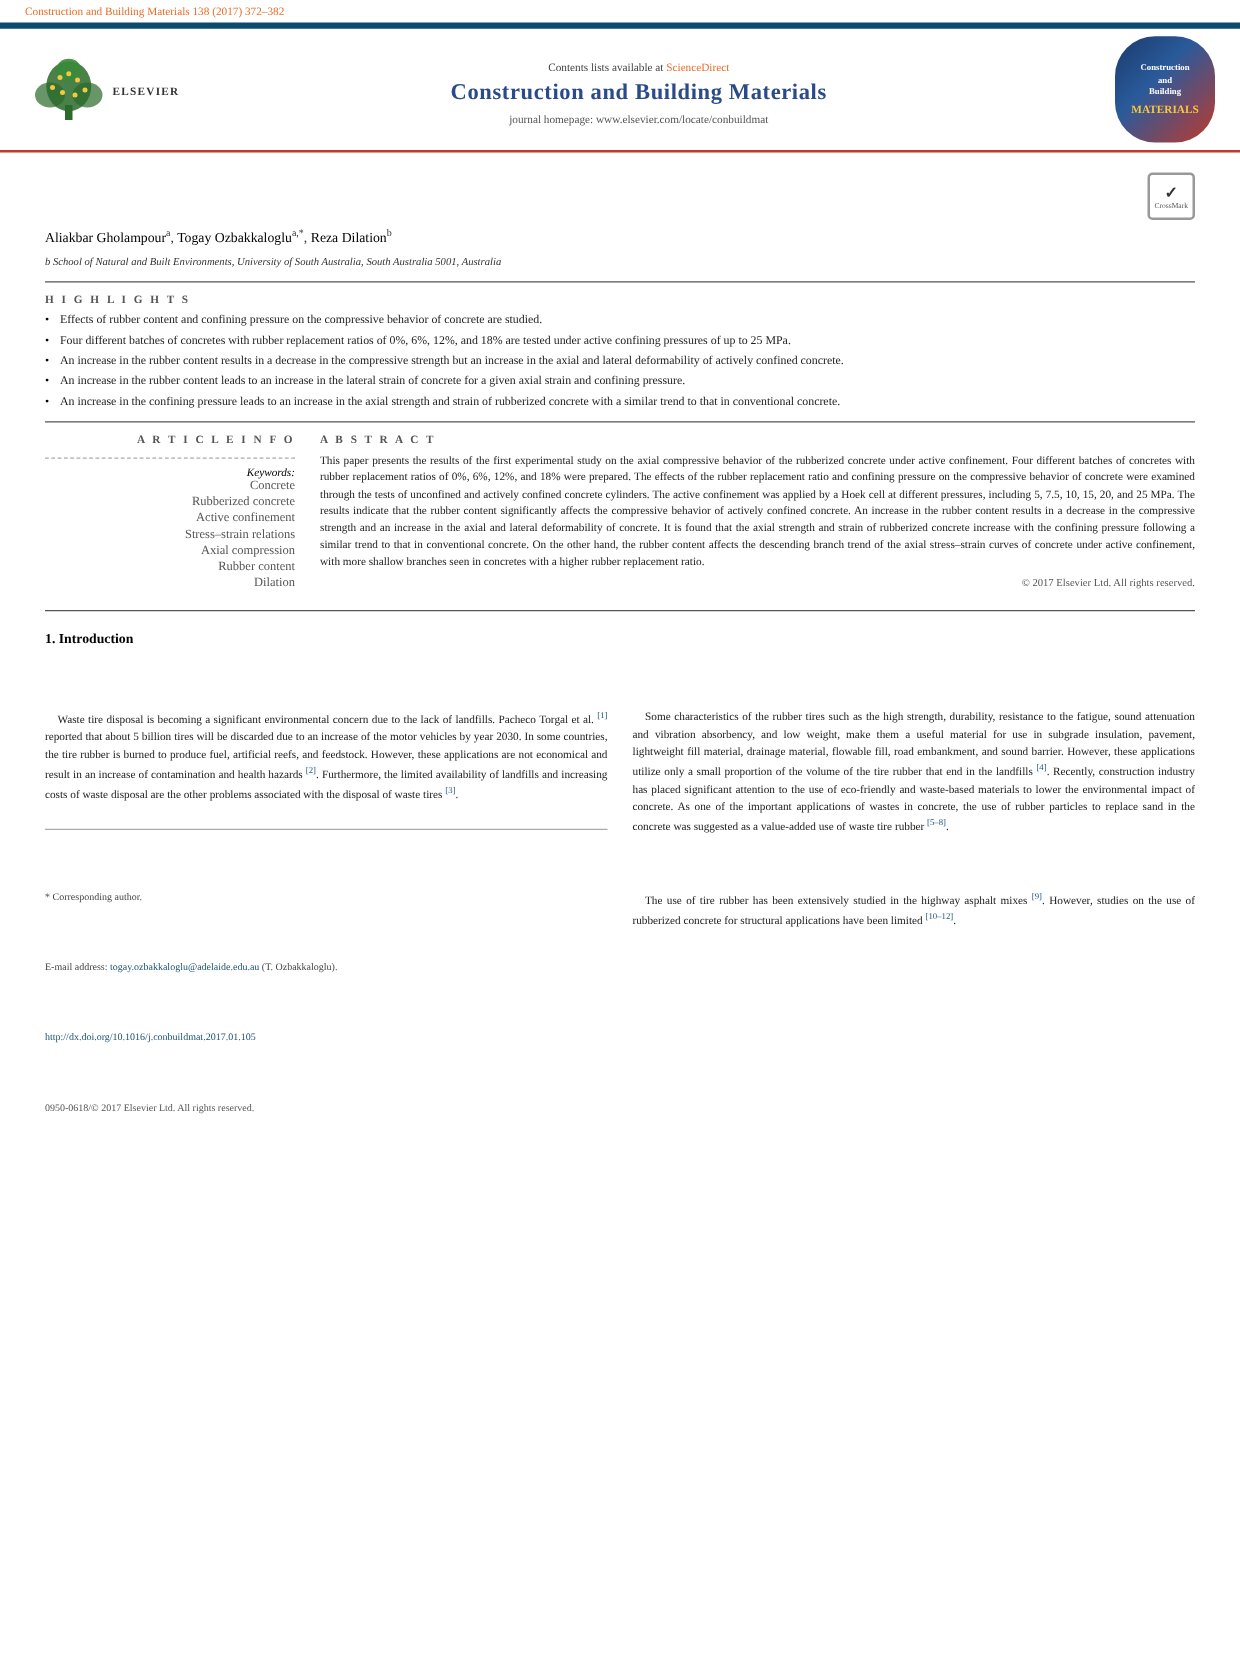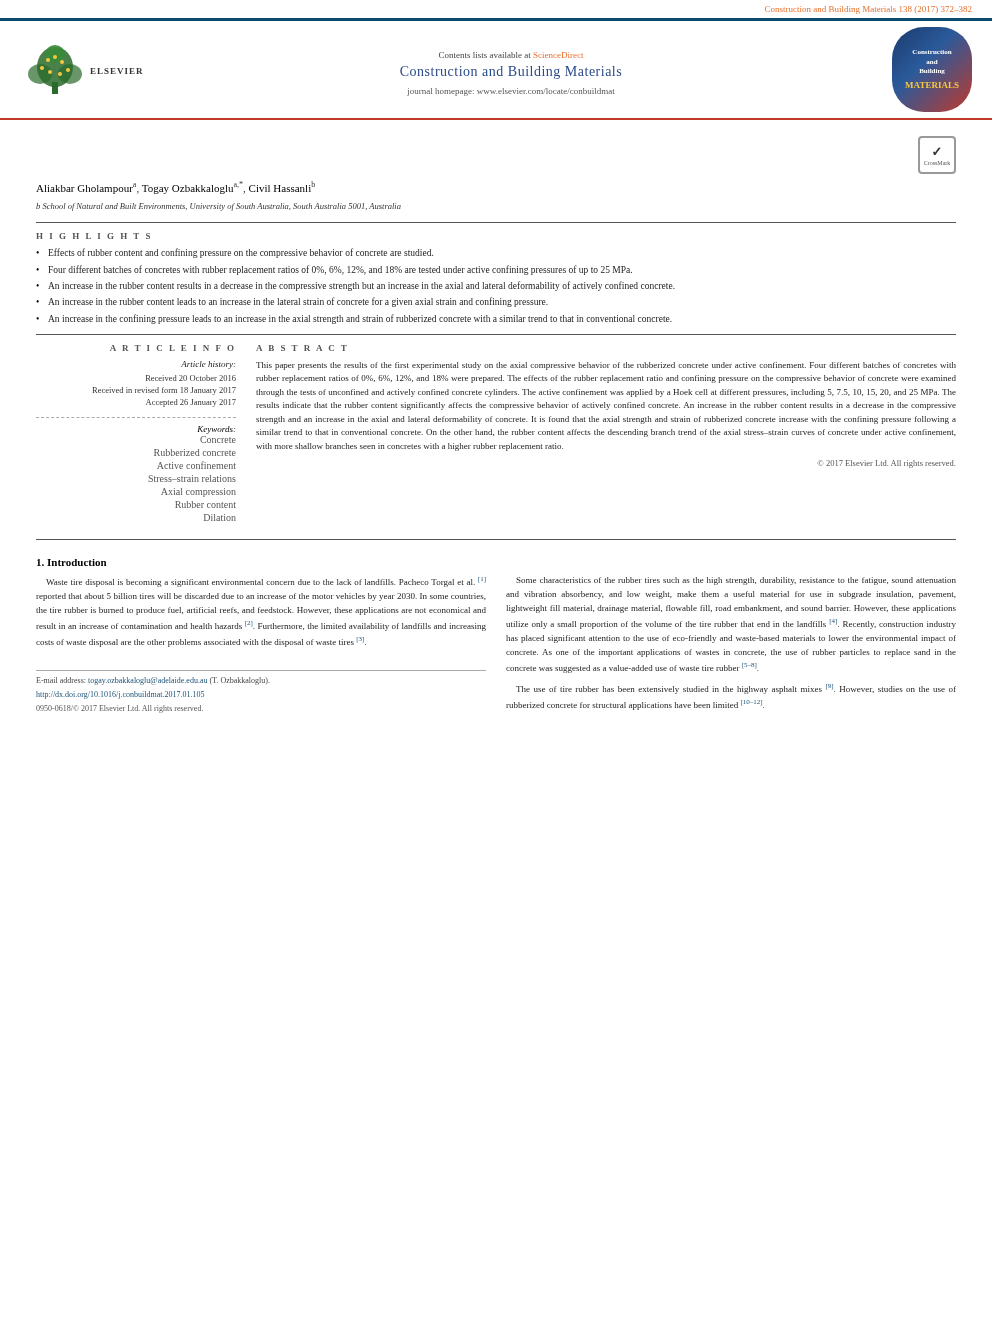--- a/index.html
+++ b/index.html
@@ -67,22 +67,22 @@
       color: #444;
       margin-bottom: 4px;
     }
 
     .sciencedirect-link a {
       color: #e86e2a;
       text-decoration: none;
     }
 
     .journal-title-main {
-      font-size: 14px;
-      font-weight: normal;
+      font-size: 18px;
+      font-weight: bold;
       color: #2a4a8a;
       letter-spacing: 0.5px;
       margin-bottom: 6px;
     }
 
     .journal-homepage {
       font-size: 9px;
       color: #555;
     }
 
@@ -119,25 +119,25 @@
       color: #f5c842;
       font-size: 9px;
       font-weight: bold;
       text-align: center;
       margin-top: 4px;
       line-height: 1.2;
     }
 
     
     .citation-line {
-      text-align: right;
+      text-align: left;
       padding: 4px 20px;
       font-size: 9px;
       color: #e86e2a;
-      border-bottom: 3px solid #0c4a6e;
+      border-bottom: 5px solid #0c4a6e;
     }
 
     
     .main-content {
       padding: 14px 36px 14px 36px;
     }
 
     
     .paper-title {
       font-size: 19px;
@@ -328,20 +328,21 @@
       flex: 1;
       font-size: 9px;
       line-height: 1.55;
       color: #222;
       text-align: justify;
     }
 
     .intro-col p {
       margin-bottom: 6px;
       text-indent: 10px;
+      margin-top: 44px;
     }
 
     .intro-col .footnote-area {
       border-top: 1px solid #aaa;
       margin-top: 20px;
       padding-top: 4px;
       font-size: 8px;
       color: #444;
     }
 
@@ -427,21 +428,21 @@
         <div class="crossmark-badge">
           <div class="cm-symbol">✓</div>
           <div style="font-size:6px; color:#555;">CrossMark</div>
         </div>
       </div>
     </div>
 
     <div class="authors-line">
       <span class="author-name">Aliakbar Gholampour</span><sup>a</sup>,
       <span class="author-name">Togay Ozbakkaloglu</span><sup>a,*</sup>,
-      <span class="author-name">Civil Hassanli</span><sup>b</sup>
+      <span class="author-name">Reza Dilation</span><sup>b</sup>
     </div>
 
     <div class="affiliations">
       <div class="affiliation-line">b School of Natural and Built Environments, University of South Australia, South Australia 5001, Australia</div>
     </div>
 
     <hr class="section-divider-thick">
 
     <div class="section-label">H I G H L I G H T S</div>
     <ul class="highlights-list">
@@ -451,26 +452,20 @@
       <li>An increase in the rubber content leads to an increase in the lateral strain of concrete for a given axial strain and confining pressure.</li>
       <li>An increase in the confining pressure leads to an increase in the axial strength and strain of rubberized concrete with a similar trend to that in conventional concrete.</li>
     </ul>
 
     <hr class="section-divider-thick">
 
     <div class="two-col">
 
       <div class="col-left">
         <div class="section-label">A R T I C L E   I N F O</div>
-        <div class="article-info-section">
-          <div class="info-label">Article history:</div>
-          <div class="info-item">Received 20 October 2016</div>
-          <div class="info-item">Received in revised form 18 January 2017</div>
-          <div class="info-item">Accepted 26 January 2017</div>
-        </div>
 
         <div class="keywords-section">
           <div class="keywords-label info-label">Keywords:</div>
           <div class="keyword-item">Concrete</div>
           <div class="keyword-item">Rubberized concrete</div>
           <div class="keyword-item">Active confinement</div>
           <div class="keyword-item">Stress–strain relations</div>
           <div class="keyword-item">Axial compression</div>
           <div class="keyword-item">Rubber content</div>
           <div class="keyword-item">Dilation</div>
@@ -493,20 +488,21 @@
       <div class="intro-heading">1. Introduction</div>
 
       <div class="two-col-intro">
 
         <div class="intro-col">
           <p>
             Waste tire disposal is becoming a significant environmental concern due to the lack of landfills. Pacheco Torgal et al. <sup class="ref">[1]</sup> reported that about 5 billion tires will be discarded due to an increase of the motor vehicles by year 2030. In some countries, the tire rubber is burned to produce fuel, artificial reefs, and feedstock. However, these applications are not economical and result in an increase of contamination and health hazards <sup class="ref">[2]</sup>. Furthermore, the limited availability of landfills and increasing costs of waste disposal are the other problems associated with the disposal of waste tires <sup class="ref">[3]</sup>.
           </p>
 
           <div class="footnote-area">
+            <p>* Corresponding author.</p>
             <p>
               <span>E-mail address:</span>
               <a style="color:#1a5276; text-decoration:none;">togay.ozbakkaloglu@adelaide.edu.au</a>
               <span>(T. Ozbakkaloglu).</span>
             </p>
             <p class="doi-line">http://dx.doi.org/10.1016/j.conbuildmat.2017.01.105</p>
             <p class="issn-line">0950-0618/© 2017 Elsevier Ltd. All rights reserved.</p>
           </div>
         </div>
 

